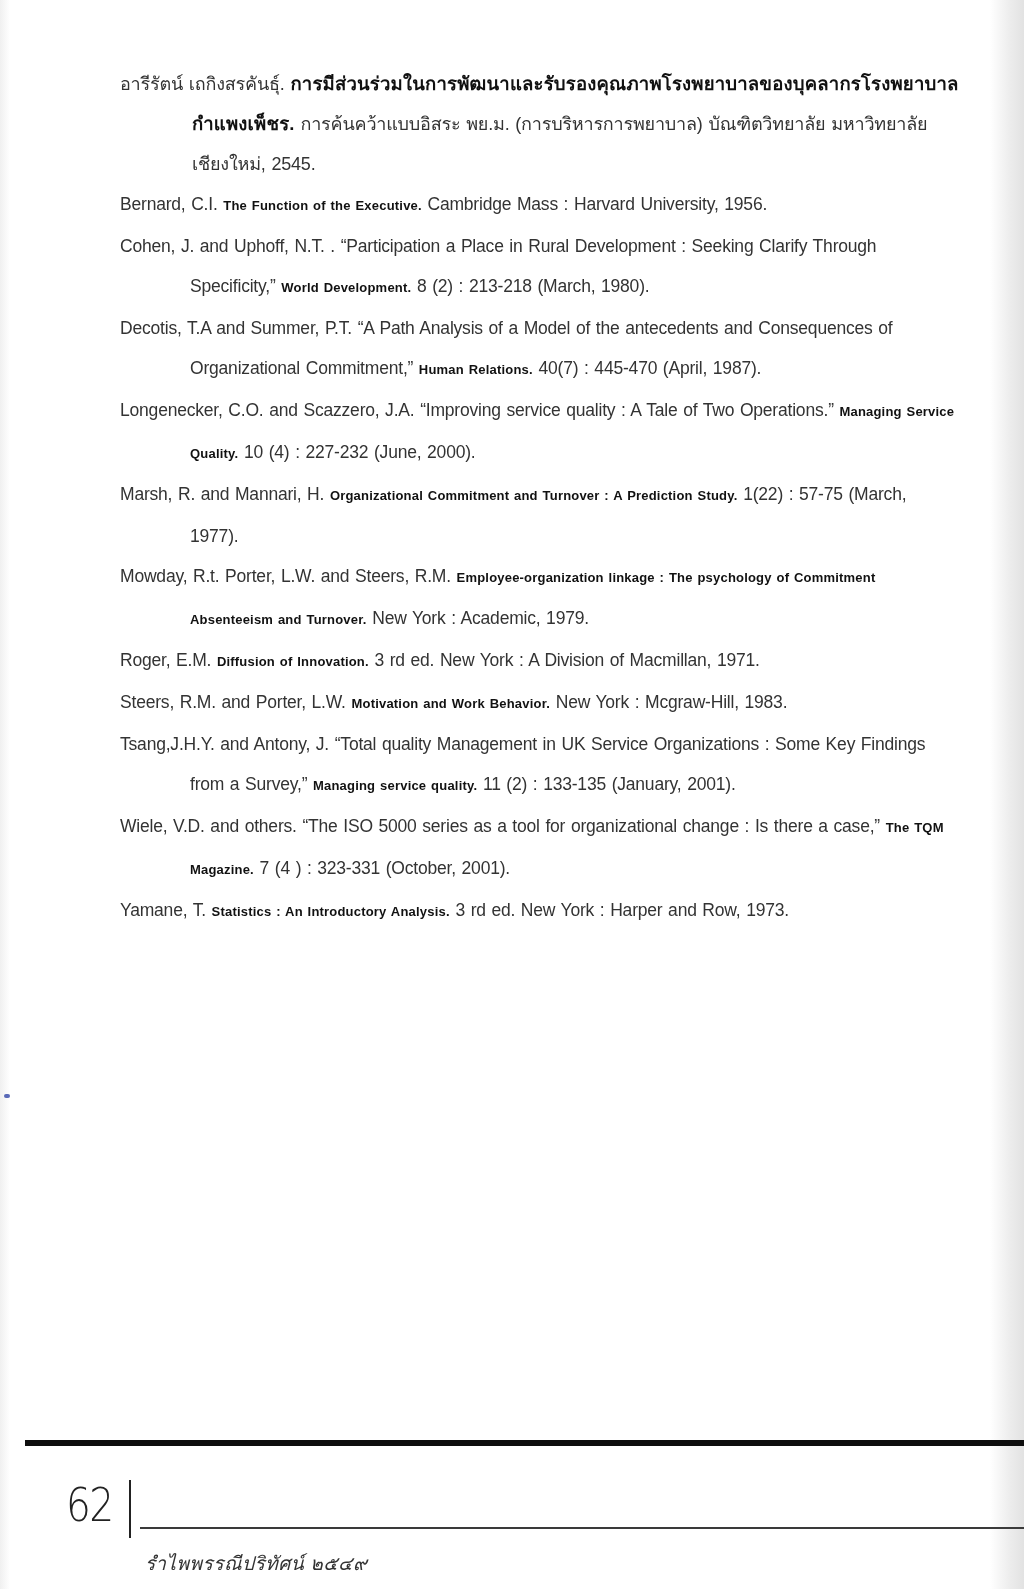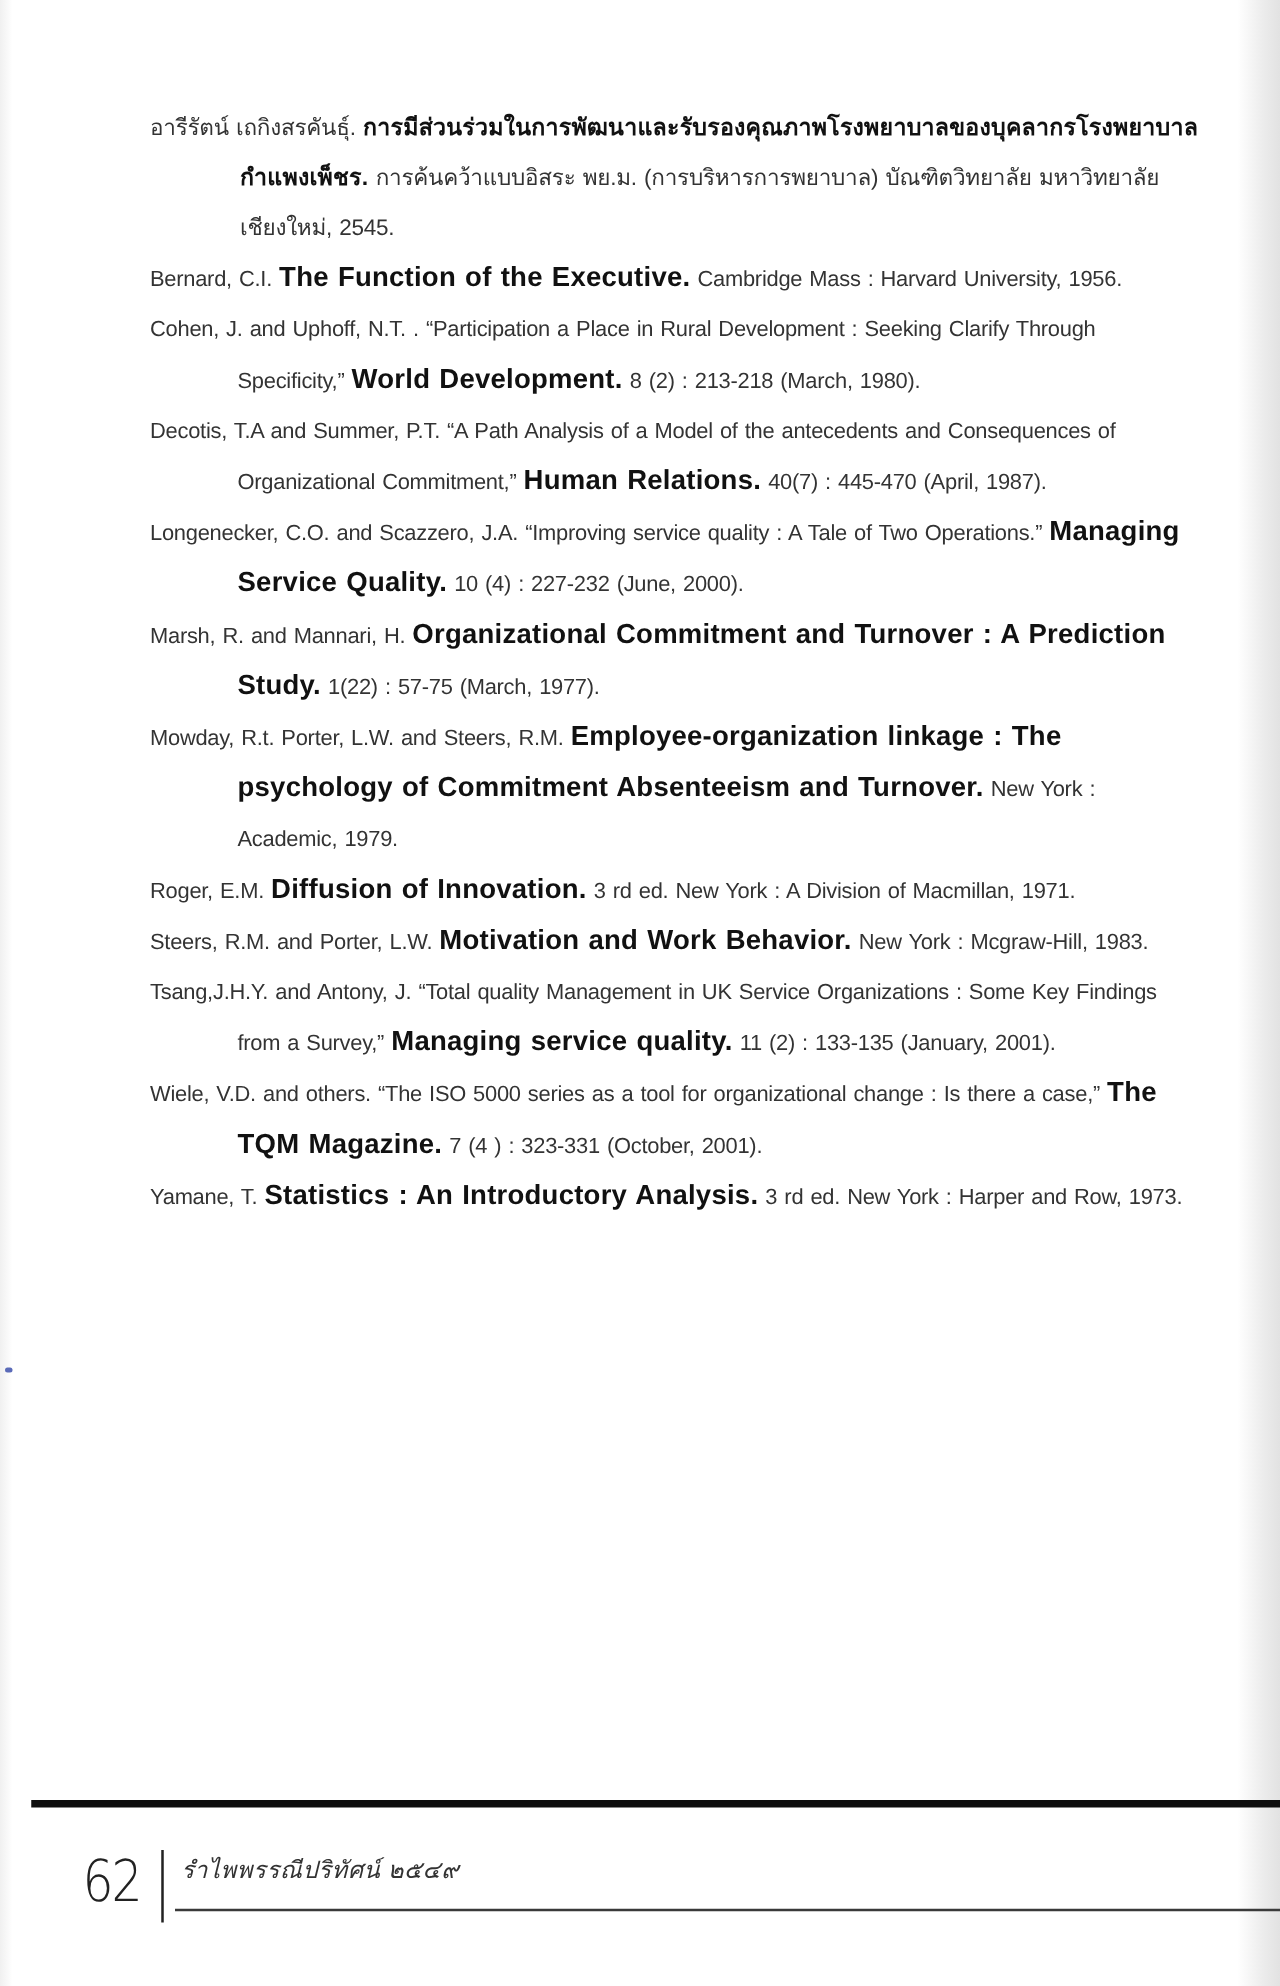--- a/index.html
+++ b/index.html
@@ -27,37 +27,37 @@
       position: absolute;
       top: 0;
       left: 0;
       width: 10px;
       height: 1589px;
       background: linear-gradient(to right, #f0f0f0 0%, rgba(255,255,255,0) 100%);
     }
     .references {
       position: absolute;
       left: 120px;
-      top: 82px;
+      top: 64px;
       width: 840px;
     }
     .ref {
       position: relative;
       font-size: 17.5px;
       line-height: 40px;
       padding-left: 70px;
       text-indent: -70px;
       color: #333;
       letter-spacing: -0.2px;
       word-spacing: 1px;
     }
     .ref .b {
       font-weight: bold;
       color: #111;
-      font-size: 22px;
+      font-size: 13px;
       letter-spacing: 0.2px;
     }
     .ref.thai {
       font-size: 18px;
       line-height: 40px;
       padding-left: 72px;
       text-indent: -72px;
     }
     .ref.thai .b {
       font-size: 18.5px;
@@ -86,21 +86,21 @@
       position: absolute;
       left: 129px;
       top: 1480px;
       width: 2px;
       height: 58px;
       background: #222;
     }
     .footer-title {
       position: absolute;
       left: 145px;
-      top: 1480px;
+      top: 1548px;
       font-size: 19px;
       font-style: italic;
       color: #333;
       letter-spacing: 0.5px;
     }
     .footer-rule-bottom {
       position: absolute;
       left: 140px;
       top: 1527px;
       width: 884px;

